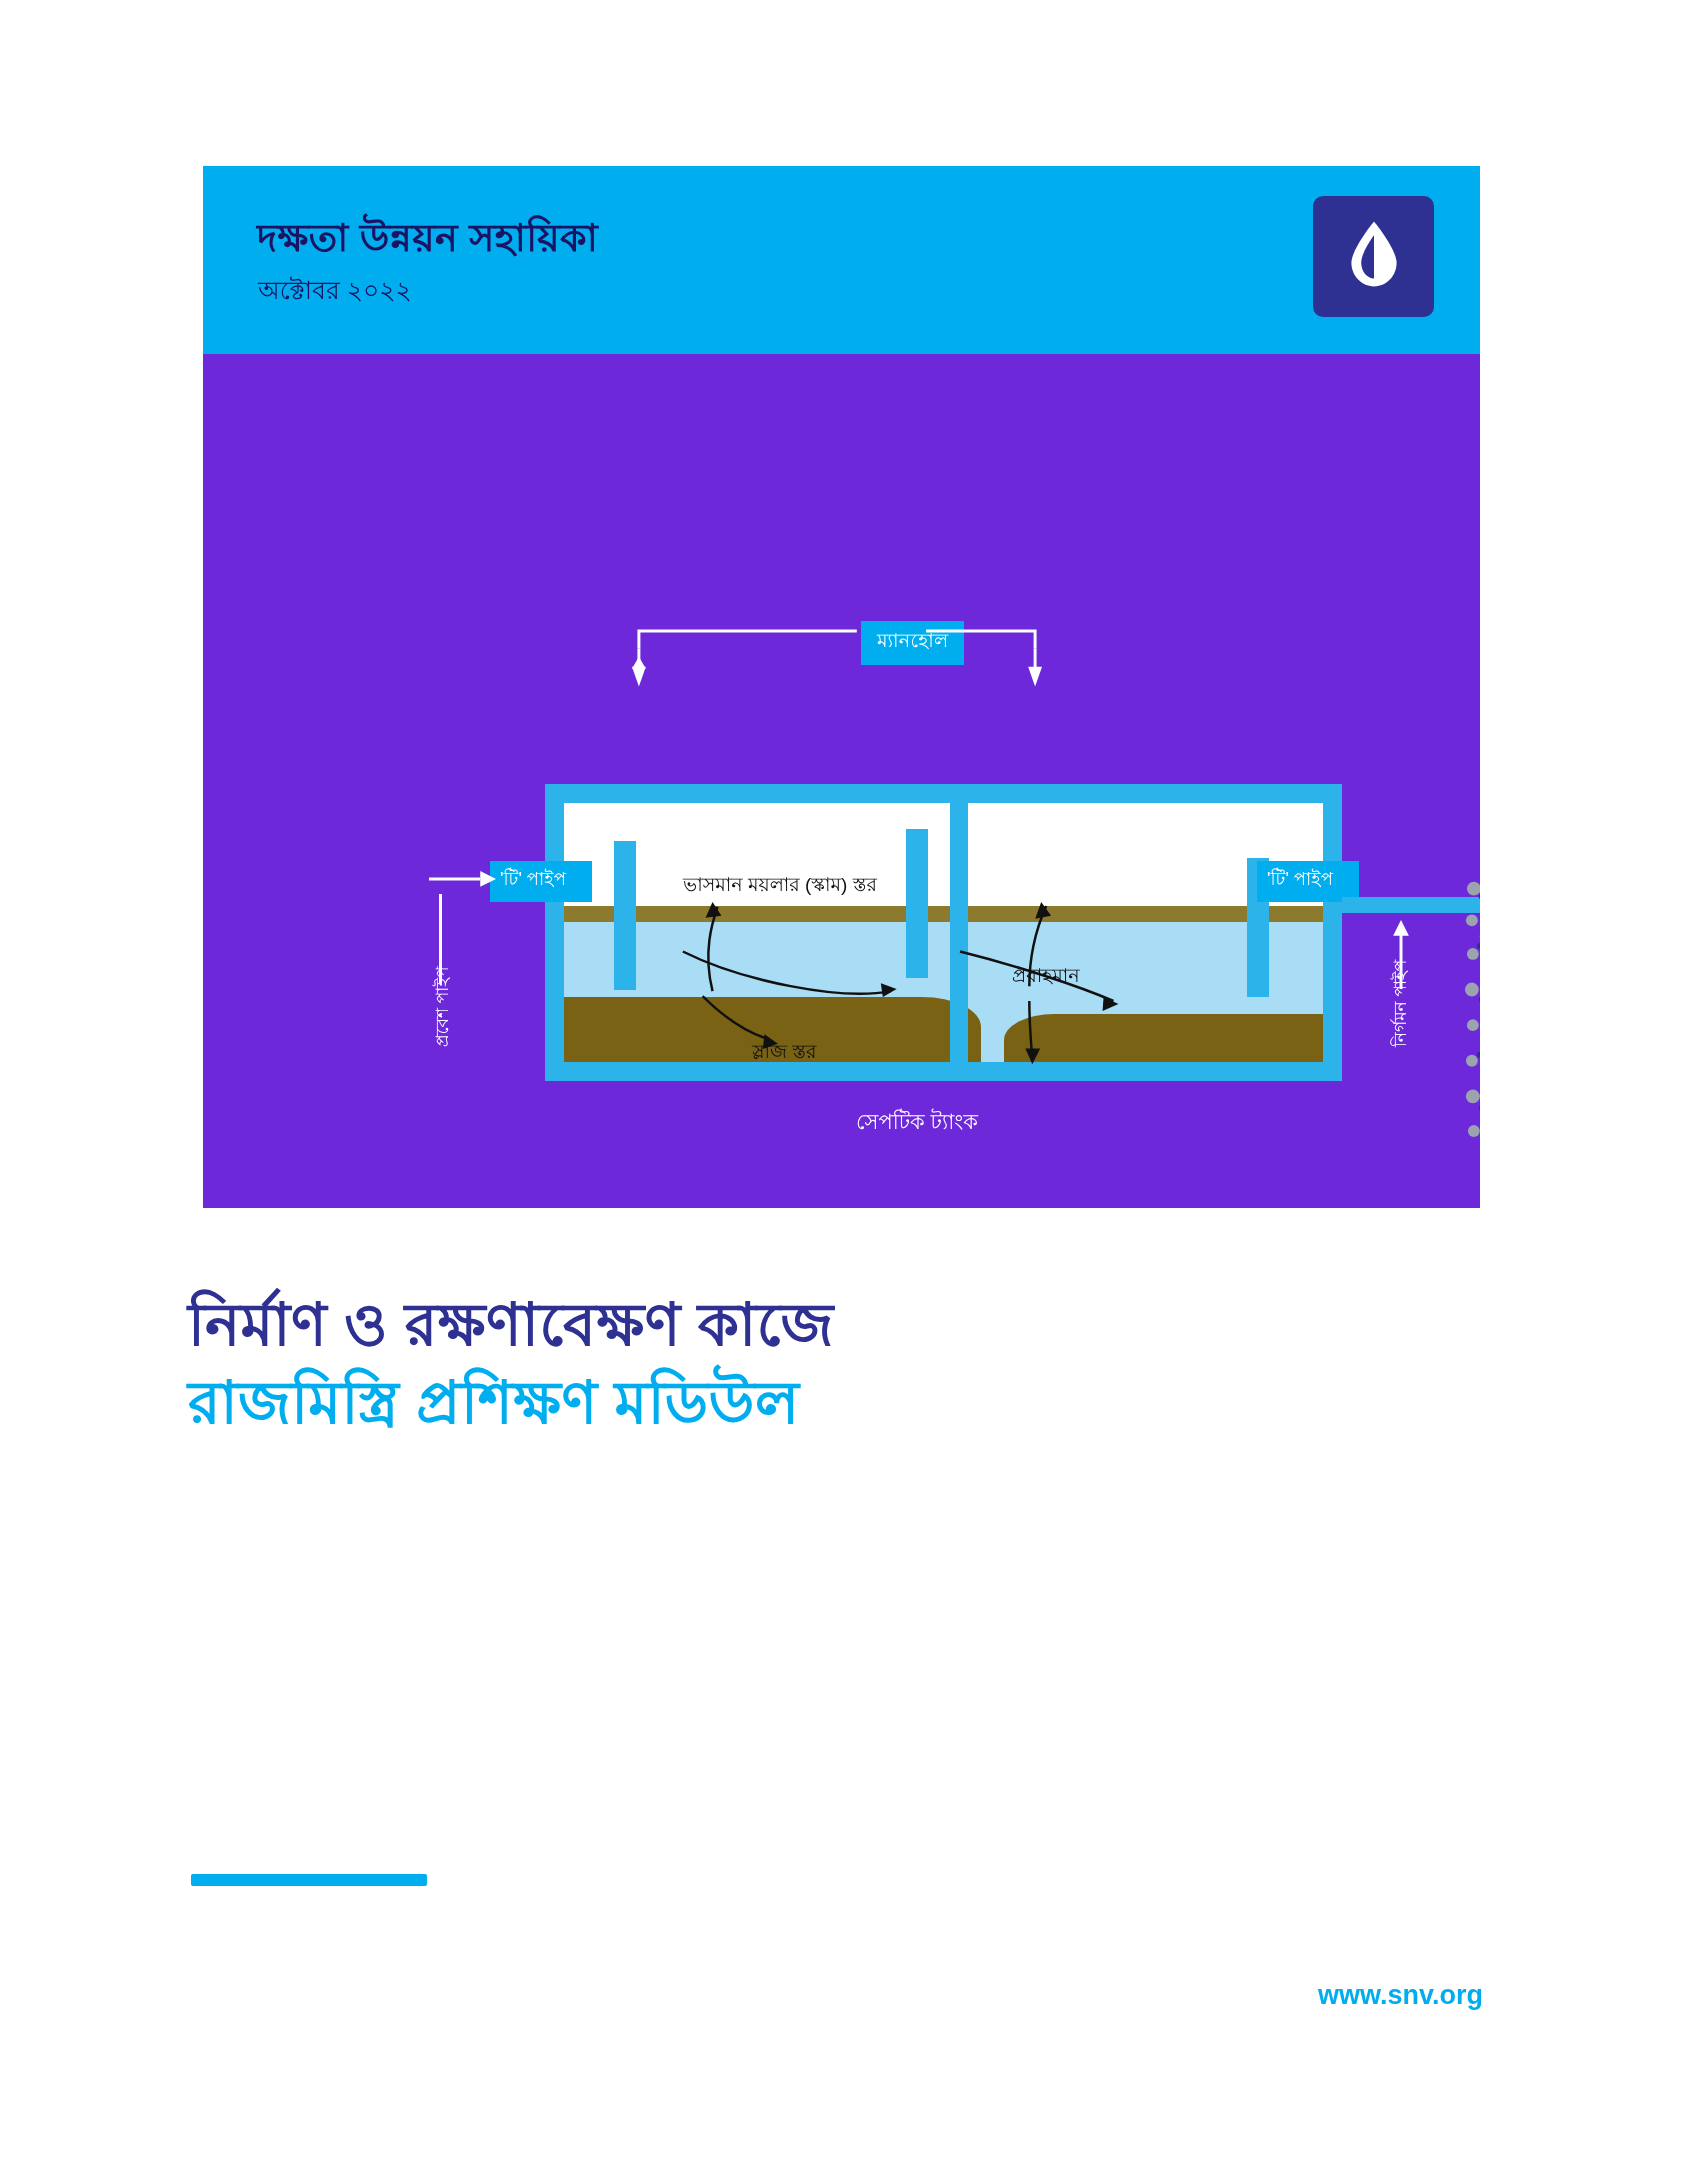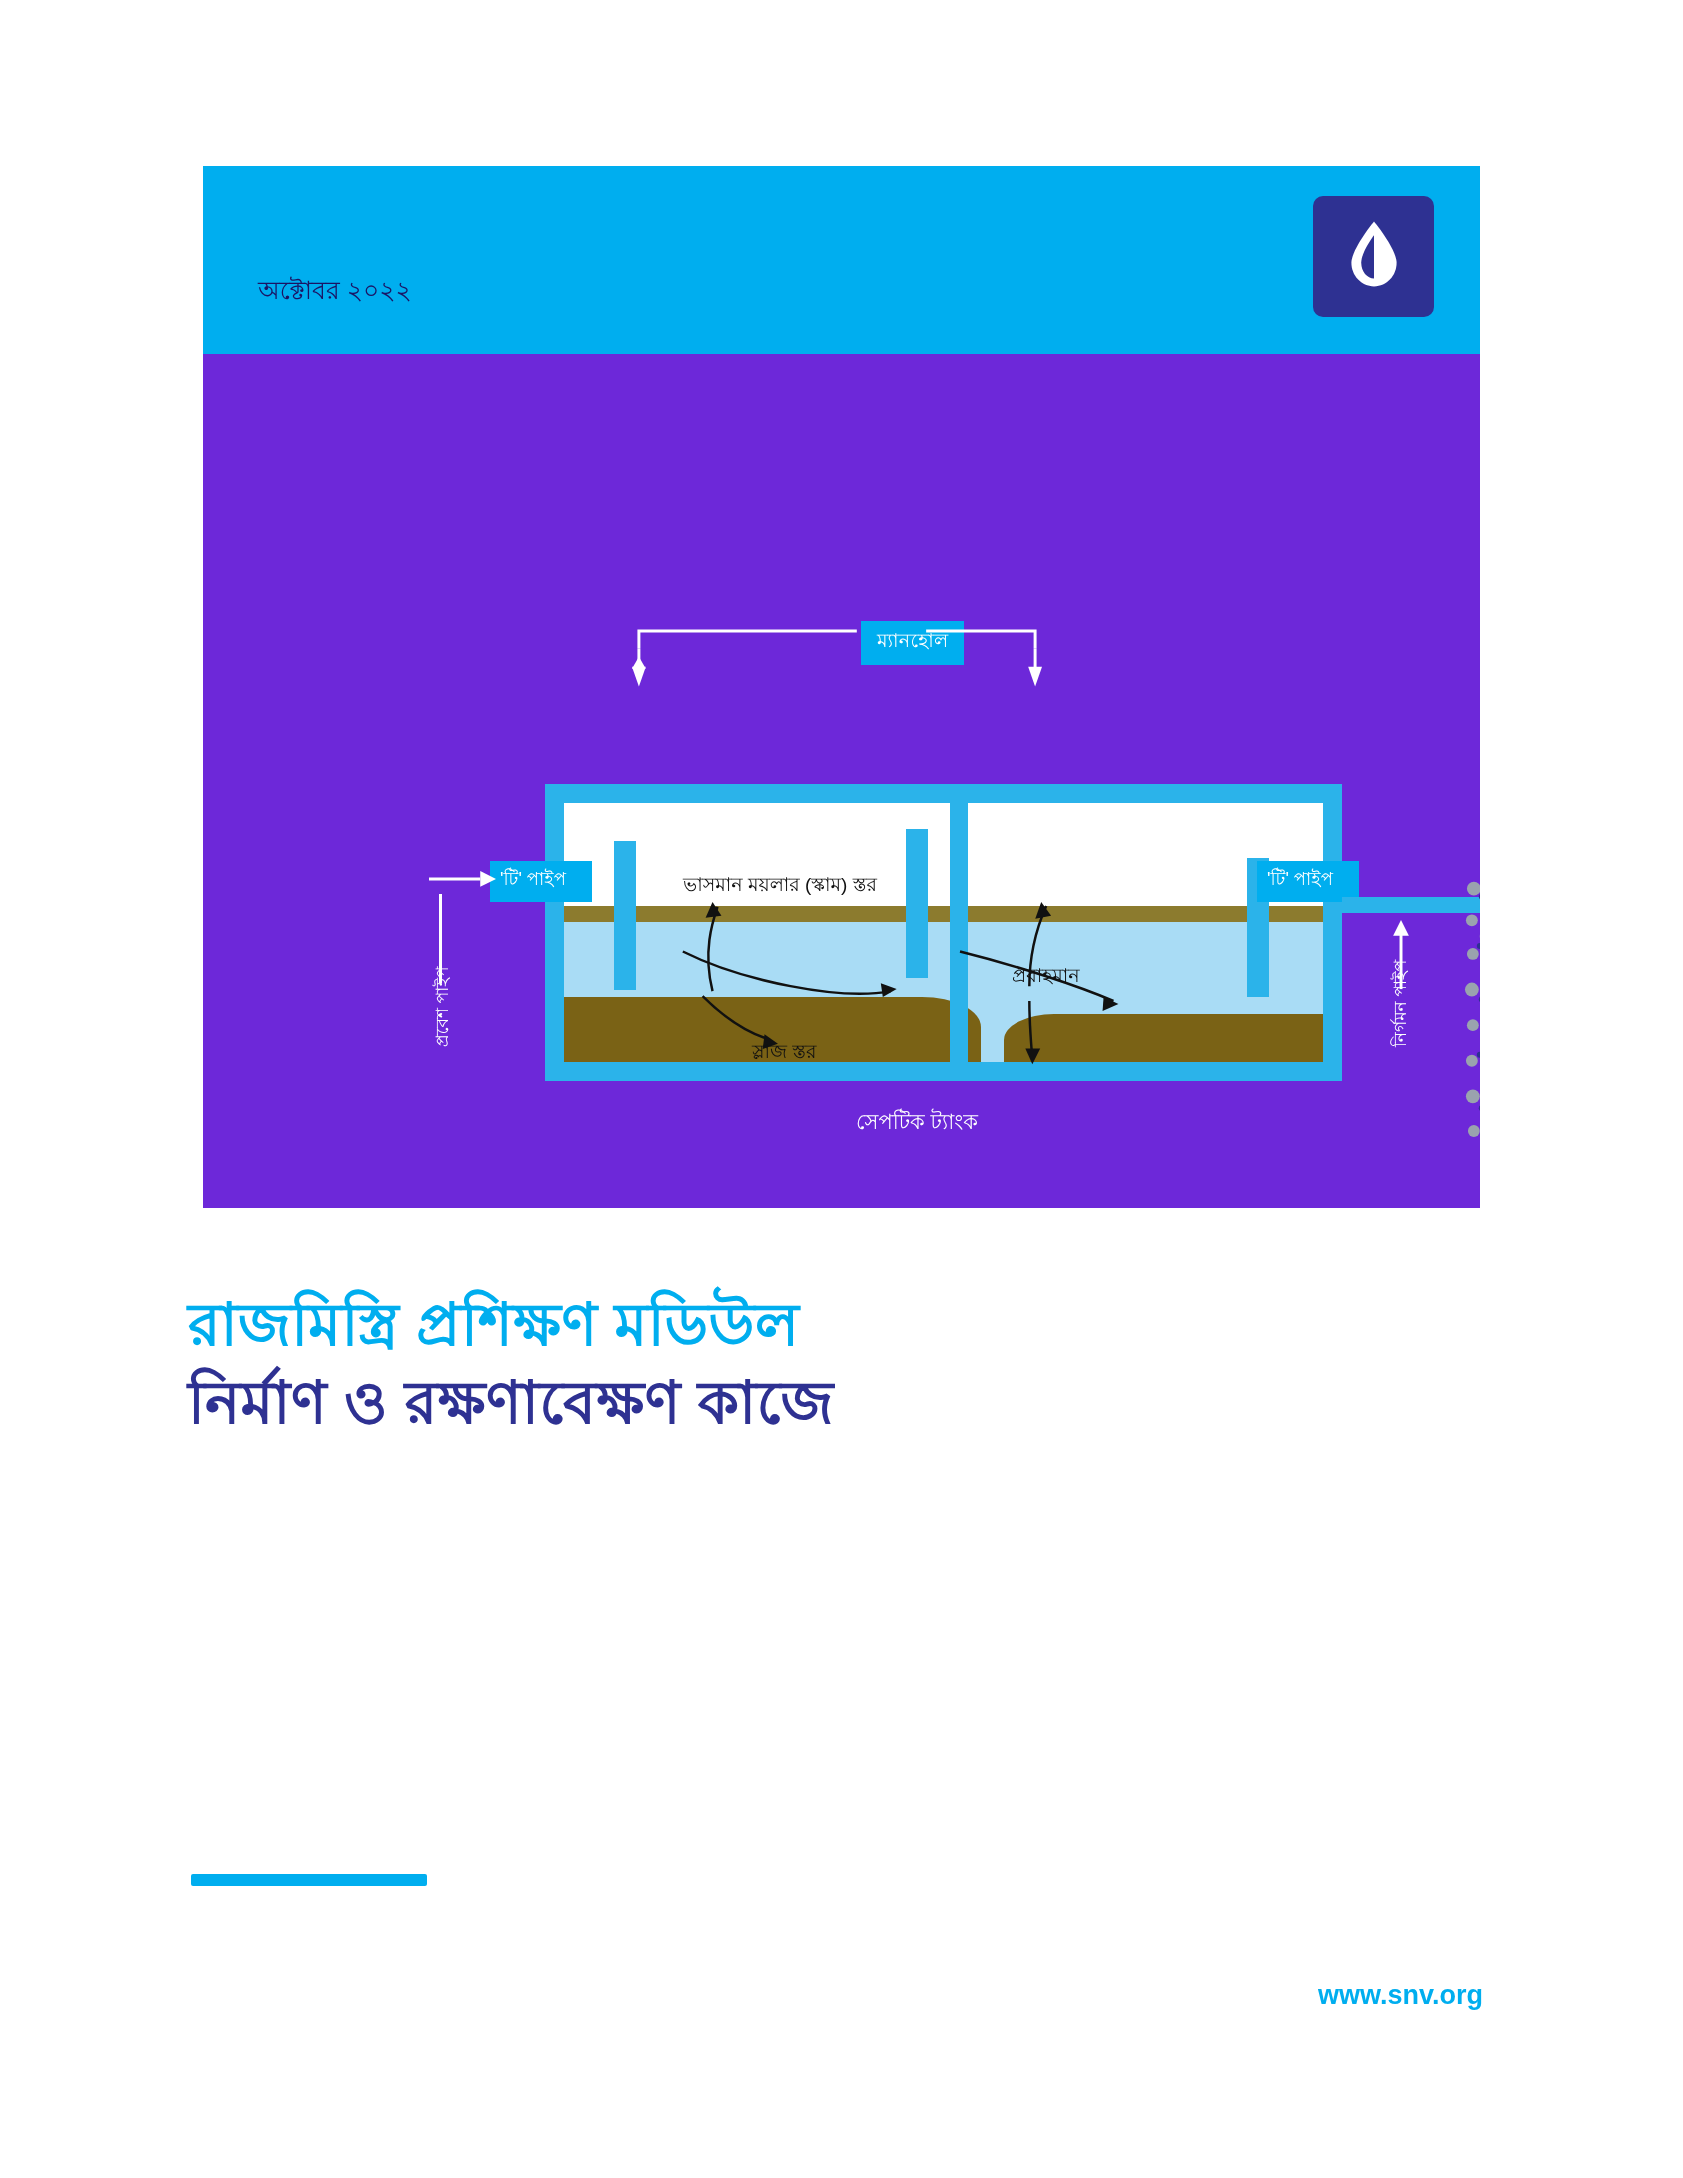--- a/index.html
+++ b/index.html
@@ -211,20 +211,21 @@
     font-size: 27px;
     font-weight: bold;
   }
 </style>
 </head>
 <body>
 
 <div class="cover-card">
 
   <div class="cover-header">
+    <div class="header-title">দক্ষতা উন্নয়ন সহায়িকা</div>
     <div class="header-date">অক্টোবর ২০২২</div>
 
     <div class="logo-badge">
       <span class="logo-drop">
         <svg width="57" height="71" viewBox="0 0 58 72">
           <path d="M29 2 C29 2 6 30 6 44 C6 57 16 68 29 68 C42 68 52 57 52 44 C52 30 29 2 29 2 Z" fill="#ffffff"></path>
           <path d="M29 16 C29 16 16 33 16 44 C16 53 22 60 29 60 Z" fill="#2E3192"></path>
         </svg>
       </span>
     </div>
@@ -370,21 +371,21 @@
         <line x1="66" y1="262" x2="66" y2="292"></line>
           <line x1="114" y1="262" x2="114" y2="292"></line>
         <line x1="90" y1="292" x2="90" y2="320"></line>
       </g>
     </svg>
 
   </div>
 </div>
 
 <div class="title-block">
+  <div class="title-line t-navy">নির্মাণ ও রক্ষণাবেক্ষণ কাজে</div>
   <div class="title-line t-cyan">রাজমিস্ত্রি প্রশিক্ষণ মডিউল</div>
-  <div class="title-line t-navy">নির্মাণ ও রক্ষণাবেক্ষণ কাজে</div>
 </div>
 
 <div class="snv-logo">
   <div class="snv-rule"></div>
 </div>
 <div class="snv-url">www.snv.org</div>
 
 
 </body></html>

